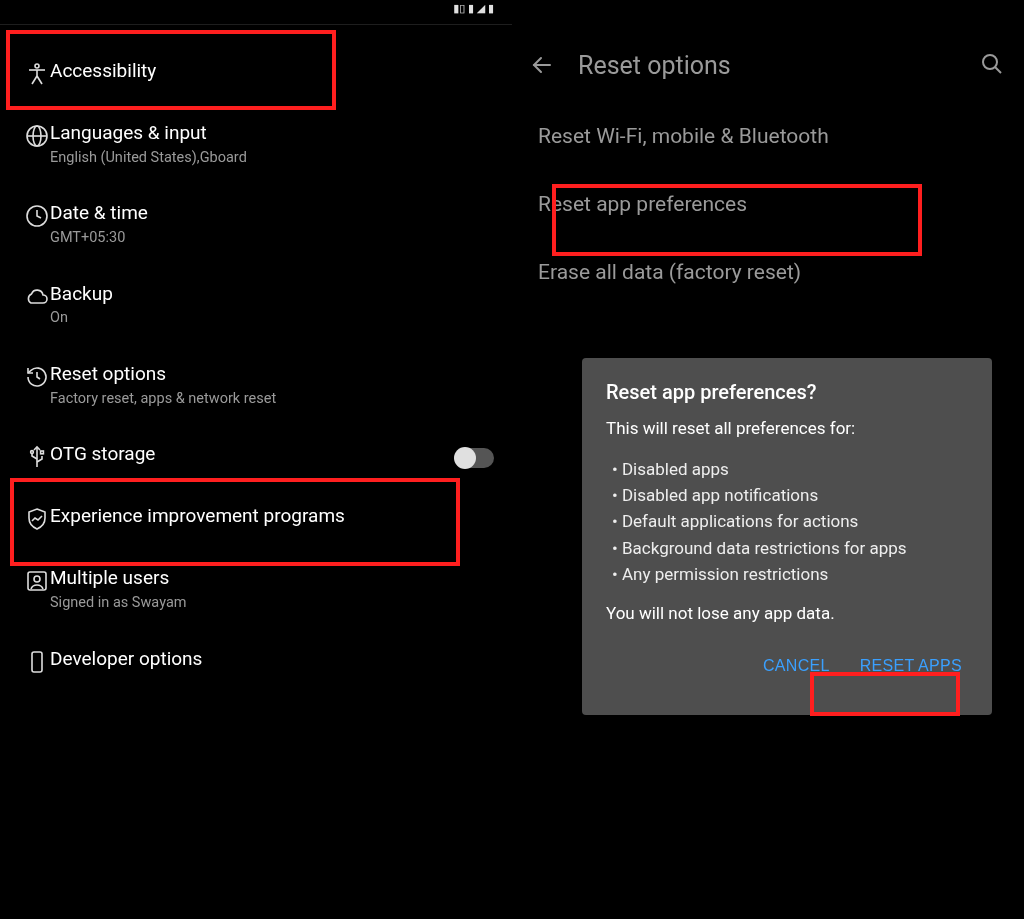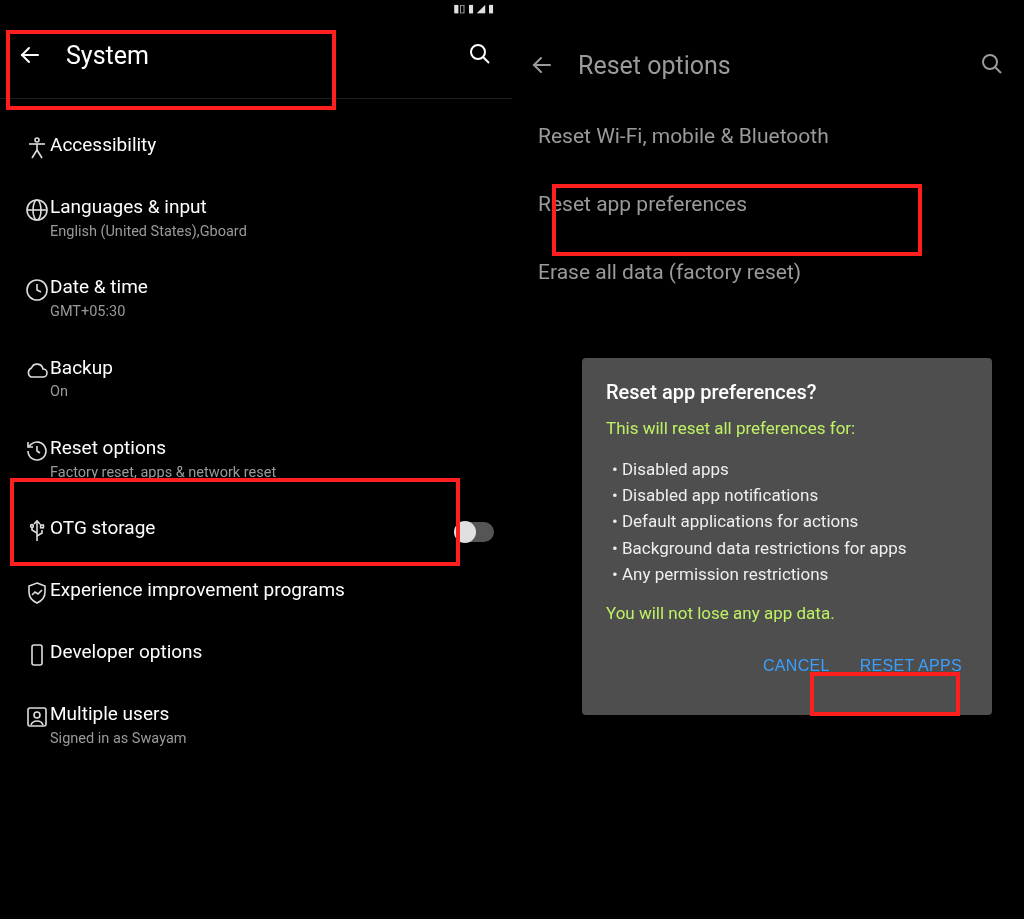--- a/index.html
+++ b/index.html
@@ -74,55 +74,40 @@
     position: absolute;
     left: 70px; top: 358px;
     width: 410px;
     background: #4e4e4e;
     border-radius: 4px;
     padding: 22px 24px 32px;
     color: #eee;
     font-size: 17px;
   }
   .dialog .dtitle { font-size: 20px; font-weight: 500; color:#fff; margin-bottom: 12px; }
-  .dialog .dmsg { line-height: 1.5; color:#bef264; }
+  .dialog .dmsg { line-height: 1.5; color:#ffffff; }
   .dialog ul { margin: 14px 0 14px 6px; list-style: none; }
   .dialog ul li::before { content:"•  "; }
   .dialog ul li { line-height: 1.55; }
   .dialog .footer-note { margin-top: 6px; }
   .dialog .actions { display:flex; justify-content:flex-end; gap:18px; margin-top:22px; }
   .dialog .actions button {
     background:none; border:none; color:#3aa0ff; font-size:16px; font-weight:400;
     letter-spacing:.3px; cursor:pointer; padding:8px 6px;
   }
 </style>
 </head>
 <body>
 
 <div class="pane left">
   <div class="statusbar">
     <span></span>
       <span>▮▯ ▮ ◢ ▮</span>
   </div>
 
-  <div class="header">
-    <span class="back-icon">
-      <svg viewBox="0 0 24 24" width="24" height="24" fill="none" stroke-width="2" stroke-linecap="round">
-          <line x1="20" y1="12" x2="4" y2="12"></line>
-          <polyline points="11 5 4 12 11 19"></polyline>
-        </svg>
-    </span>
-    <span class="title">System</span>
-    <span class="search-icon">
-      <svg viewBox="0 0 24 24" width="24" height="24" fill="none" stroke-width="2">
-          <circle cx="10" cy="10" r="7"></circle>
-          <line x1="21" y1="21" x2="15" y2="15"></line>
-        </svg>
-    </span>
-  </div>
   <div class="divider"></div>
 
   <div class="item">
     <span class="ico">
         <svg viewBox="0 0 24 24" width="24" height="24" fill="none" stroke-width="1.6">
           <circle cx="12" cy="4" r="2"></circle>
           <line x1="4" y1="8" x2="20" y2="8"></line>
           <line x1="12" y1="8" x2="12" y2="14"></line>
           <line x1="12" y1="14" x2="7" y2="22"></line>
           <line x1="12" y1="14" x2="17" y2="22"></line>
@@ -211,40 +196,40 @@
         </svg>
       </span>
     <div class="txt">
         <div class="primary">Experience improvement programs</div>
       </div>
   </div>
 
   <div class="item">
     <span class="ico">
         <svg viewBox="0 0 24 24" width="24" height="24" fill="none" stroke-width="1.6">
-          <rect x="7" y="2" width="10" height="20" rx="2"></rect>
-        </svg>
-      </span>
-    <div class="txt">
-        <div class="primary">Developer options</div>
-      </div>
-  </div>
-
-  <div class="item">
-    <span class="ico">
-        <svg viewBox="0 0 24 24" width="24" height="24" fill="none" stroke-width="1.6">
           <rect x="3" y="3" width="18" height="18" rx="2"></rect>
           <circle cx="12" cy="10" r="3"></circle>
           <path d="M6 20c1-3 4-4 6-4s5 1 6 4"></path>
         </svg>
       </span>
     <div class="txt">
       <div class="primary">Multiple users</div>
       <div class="secondary">Signed in as  Swayam</div>
     </div>
+  </div>
+
+  <div class="item">
+    <span class="ico">
+        <svg viewBox="0 0 24 24" width="24" height="24" fill="none" stroke-width="1.6">
+          <rect x="7" y="2" width="10" height="20" rx="2"></rect>
+        </svg>
+      </span>
+    <div class="txt">
+        <div class="primary">Developer options</div>
+      </div>
   </div>
 
   <div class="hl" style="left:6px; top:30px; width:330px; height:80px;"></div>
   <div class="hl" style="left:10px; top:478px; width:450px; height:88px;"></div>
 </div>
 
 <div class="pane right">
   <div style="height:28px"></div>
   <div class="header dim">
     <span class="back-icon">

